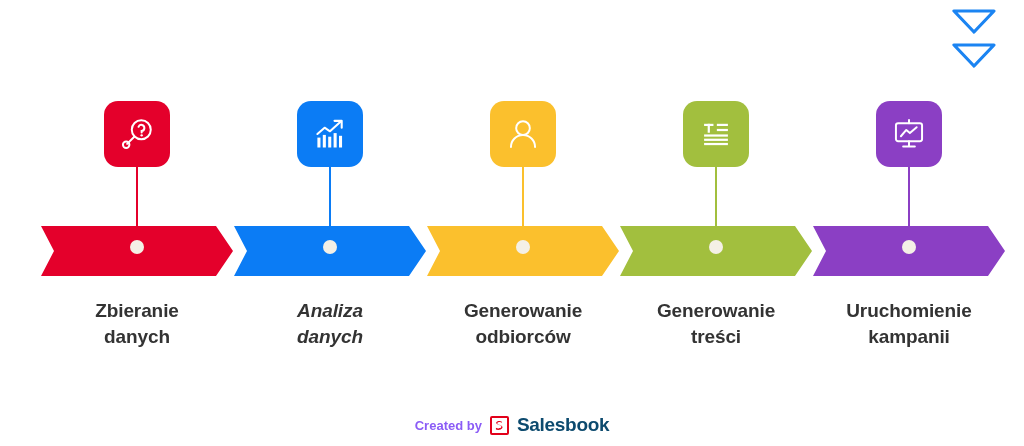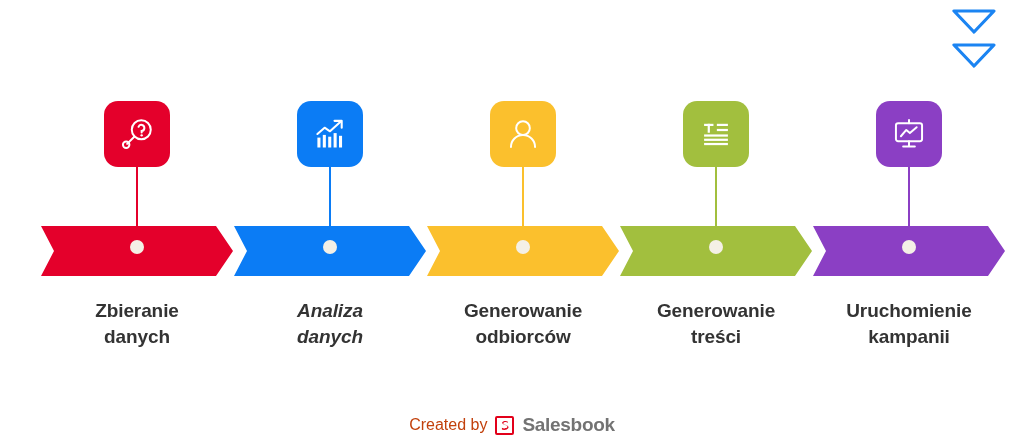--- a/index.html
+++ b/index.html
@@ -118,36 +118,37 @@
     position: absolute;
     left: 0;
     bottom: 10px;
     width: 1024px;
     display: flex;
     align-items: center;
     justify-content: center;
     gap: 8px;
   }
   .footer-text {
-    font-size: 16px;
-    color: #c2410c;
+    font-size: 13px;
+    color: #8b5cf6;
+    font-weight: bold;
   }
   .footer-logo-mark {
     width: 19px;
     height: 19px;
     border: 2px solid #e2001a;
     border-radius: 2px;
     display: flex;
     align-items: center;
     justify-content: center;
   }
   .footer-brand {
     font-size: 19px;
     font-weight: bold;
-    color: #737373;
+    color: #0c4a6e;
     letter-spacing: -0.3px;
   }
 </style>
 </head>
 <body>
 
 <div id="canvas">
 
   <div class="deco-chevrons">
     <div class="deco-chevron c1">

